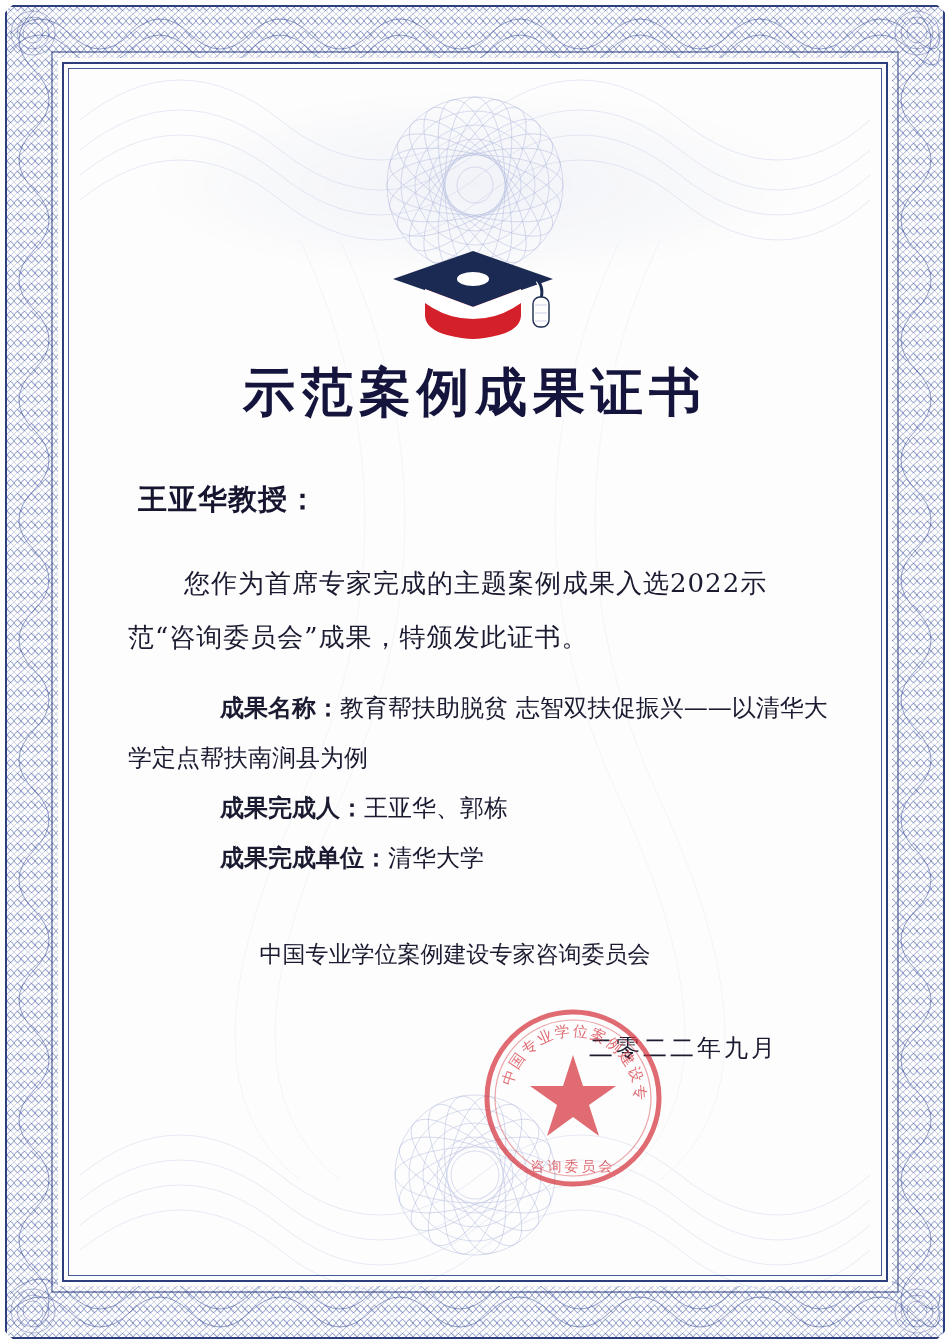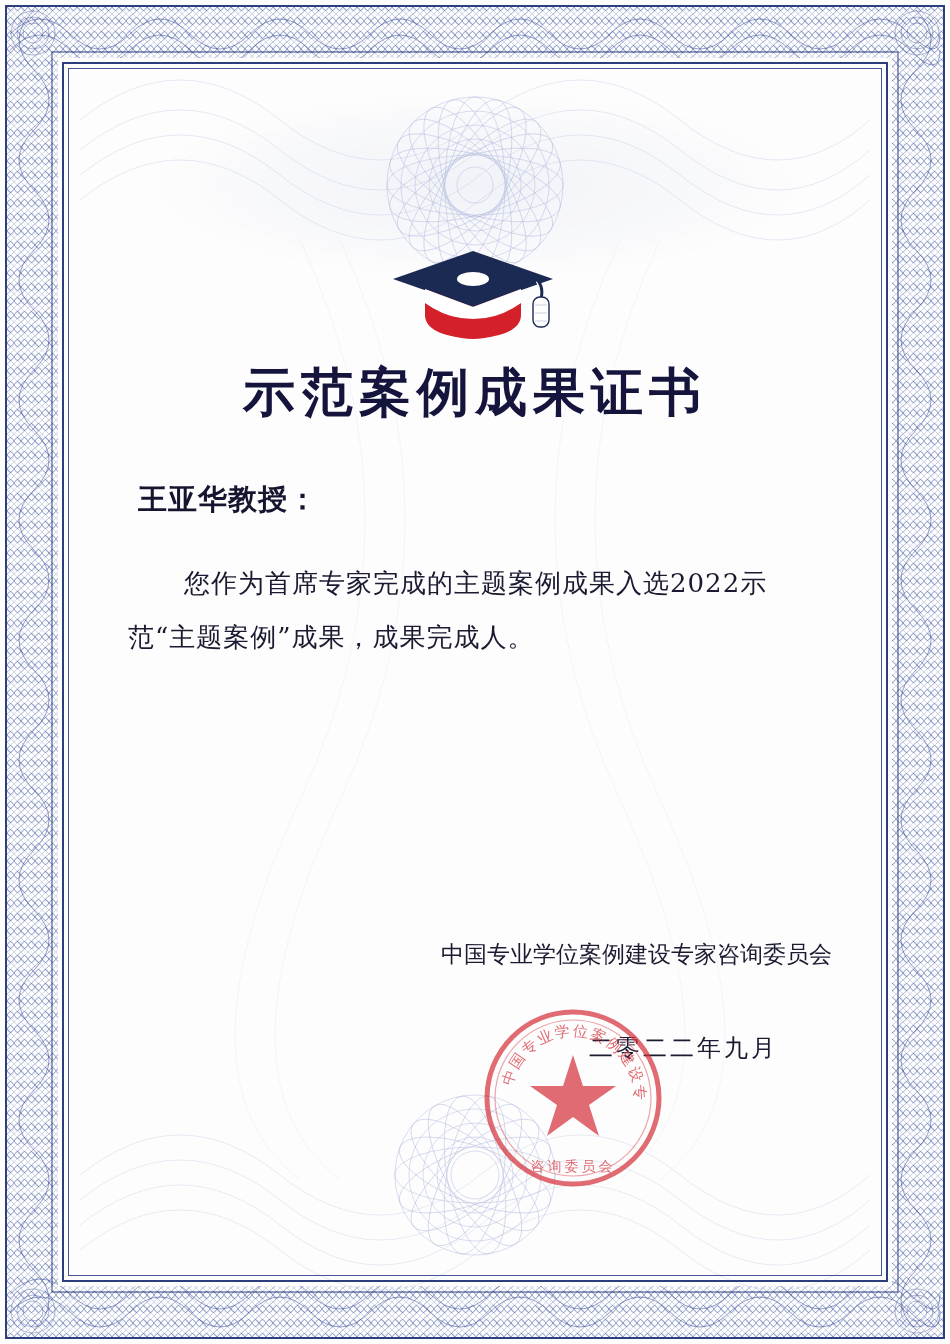--- a/index.html
+++ b/index.html
@@ -13,20 +13,21 @@
     font-family: "DejaVu Sans", "Liberation Sans", sans-serif;
     overflow: hidden;
   }
 
   .certificate {
     position: relative;
     width: 950px;
     height: 1344px;
     background: #fdfdfd;
     overflow: hidden;
+    border-radius: 29px;
   }
 
   
   .border-art {
     position: absolute;
     left: 0; top: 0;
     width: 950px;
     height: 1344px;
     pointer-events: none;
   }
@@ -115,21 +116,21 @@
   }
   .field-row { display: block; }
   .field-label { font-weight: bold; }
   .field-indent { display: inline-block; width: 92px; }
 
   .signers {
     position: absolute;
     left: 0;
     top: 850px;
     width: 764px;
-    text-align: right;
+    text-align: center;
     font-family: "DejaVu Serif", "Liberation Serif", serif;
     font-size: 23px;
     line-height: 52px;
     color: #1a1a30;
     padding-right: 10px;
     box-sizing: border-box;
   }
   .date-line {
     position: absolute;
     left: 0;
@@ -295,23 +296,34 @@
         <rect x="148" y="54" width="16" height="30" rx="7" fill="#ffffff" stroke="#1b2a52" stroke-width="1.4"></rect>
         <path d="M150 62 L162 62 M150 70 L162 70 M150 78 L162 78" stroke="#c9cfe2" stroke-width="1"></path>
       </svg>
     </div>
 
     <div class="cert-title">示范案例成果证书</div>
 
     <div class="salutation">王亚华教授：</div>
 
     <div class="body-text">
-      <span class="indent"></span><span>您作为首席专家完成的主题案例成果入选2022示范“主题案例”成果，成果完成人。</span>
+      <span class="indent"></span><span>您作为首席专家完成的主题案例成果入选2022示范“咨询委员会”成果，特颁发此证书。</span>
     </div>
 
+    <div class="fields">
+      <div class="field-row">
+        <span class="field-indent"></span><span class="field-label">成果名称：</span><span>教育帮扶助脱贫  志智双扶促振兴——以清华大学定点帮扶南涧县为例</span>
+      </div>
+      <div class="field-row">
+        <span class="field-indent"></span><span class="field-label">成果完成人：</span><span>王亚华、郭栋</span>
+      </div>
+      <div class="field-row">
+        <span class="field-indent"></span><span class="field-label">成果完成单位：</span><span>清华大学</span>
+      </div>
+    </div>
 
     <div class="signers">
       <div>中国专业学位案例建设专家咨询委员会</div>
     </div>
 
     <div class="date-line">二零二二年九月</div>
 
     <svg class="seal" viewBox="0 0 190 190" xmlns="http://www.w3.org/2000/svg">
       <g opacity="0.72">
         <circle cx="95" cy="95" r="86" fill="none" stroke="#d4323c" stroke-width="5"></circle>

